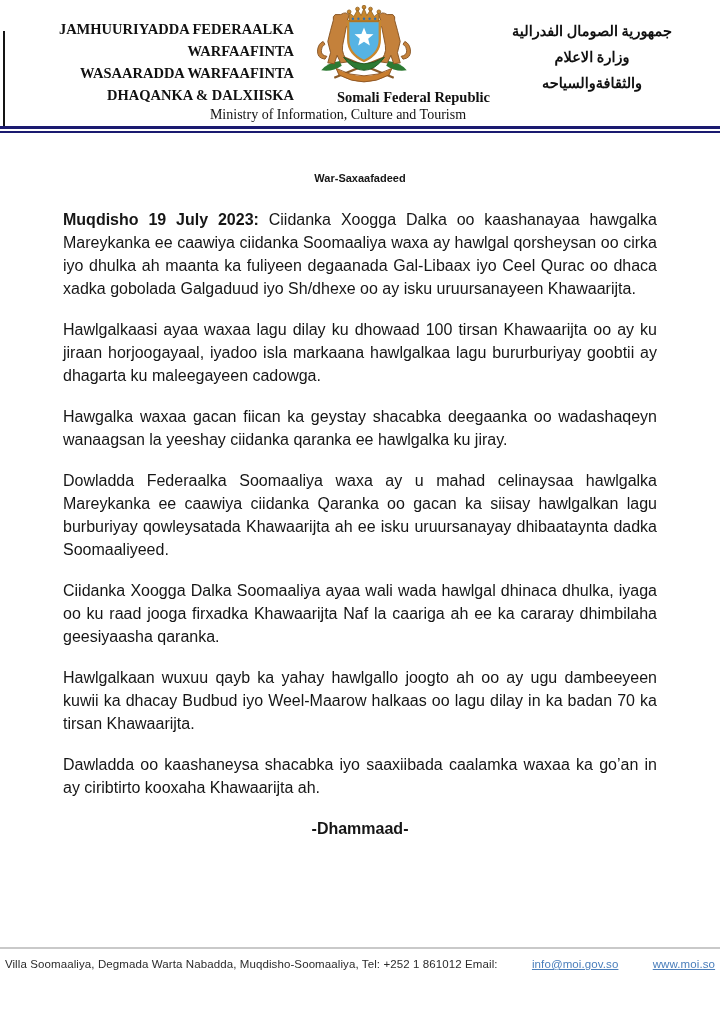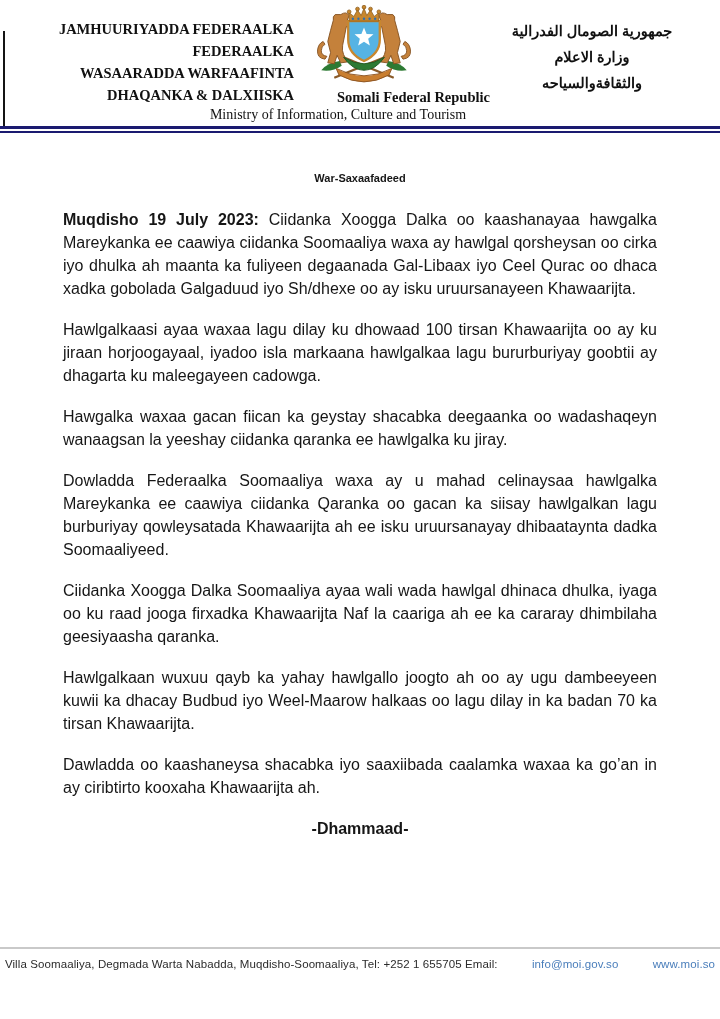--- a/index.html
+++ b/index.html
@@ -18,21 +18,21 @@
   .republic{
     position:absolute;left:250px;top:89px;width:240px;text-align:right;white-space:nowrap;
     font-family:"Liberation Serif", serif;font-weight:bold;font-size:14.5px;color:#111;
   }
   .ministry{
     position:absolute;left:158px;top:107px;width:360px;text-align:center;white-space:nowrap;
     font-family:"Liberation Serif", serif;font-size:14px;color:#111;
   }
   .arabic{
     position:absolute;left:480px;top:18px;width:224px;text-align:center;direction:rtl;
-    font-family:Liberation Sans, sans-serif;font-weight:bold;font-size:14.5px;line-height:26px;color:#111;
+    font-family:Liberation Serif, serif;font-weight:bold;font-size:14.5px;line-height:26px;color:#111;
   }
   .rule{
     position:absolute;top:126px;left:0;width:720px;height:2px;
     border-top:3px solid #1a1a70;border-bottom:2px solid #1a1a70;
   }
   .artifact{position:absolute;left:3px;top:31px;width:2px;height:95px;background:#141414;}
   
   .page-body{
     position:absolute;top:133px;left:63px;width:594px;
     font-size:16px;line-height:23px;text-align:justify;color:#161616;
@@ -41,31 +41,31 @@
   .subtitle{margin:2px 0 0;}
   .page-body p{margin:18px 0 0;}
   .bold{font-weight:bold;}
   .closing{margin-top:18px;text-align:center;font-weight:bold;}
   
   .footer-rule{position:absolute;top:947px;left:0;width:720px;border-top:2px solid #c9c9c9;}
   .footer-text{
     position:absolute;top:958px;left:0;width:720px;text-align:center;
     font-size:11.5px;color:#2b2b2b;letter-spacing:0.1px;
   }
-  .footer-text a{color:#4a7ebb;cursor:pointer;padding-left:31px;}
+  .footer-text a{color:#4a7ebb;text-decoration:underline;cursor:pointer;padding-left:31px;}
 </style>
 </head>
 <body>
 
 <div class="header">
   <div class="artifact"></div>
 
   <div class="org">
     <div>JAMHUURIYADDA FEDERAALKA</div>
-    <div>FEDERAALKA</div>
+    <div>WARFAAFINTA</div>
     <div>WASAARADDA WARFAAFINTA</div>
     <div>DHAQANKA &amp; DALXIISKA</div>
   </div>
 
   <div class="emblem">
     <svg viewBox="0 0 112 92" width="104" height="86" xmlns="http://www.w3.org/2000/svg">
 
       <path d="M24,78 L88,52 M88,78 L24,52" stroke="#8a5a28" stroke-width="2.5" fill="none"></path>
 
       <path d="M30,60 Q16,62 10,70 Q22,72 32,65 Z" fill="#2d7a33"></path>
@@ -126,14 +126,14 @@
   <p>Hawgalka waxaa gacan fiican ka geystay shacabka deegaanka oo wadashaqeyn wanaagsan la yeeshay ciidanka qaranka ee hawlgalka ku jiray.</p>
   <p>Dowladda Federaalka Soomaaliya waxa ay u mahad celinaysaa hawlgalka Mareykanka ee caawiya ciidanka Qaranka oo gacan ka siisay hawlgalkan lagu burburiyay qowleysatada Khawaarijta ah ee isku uruursanayay dhibaataynta dadka Soomaaliyeed.</p>
   <p>Ciidanka Xoogga Dalka Soomaaliya ayaa wali wada hawlgal dhinaca dhulka, iyaga oo ku raad jooga firxadka Khawaarijta Naf la caariga ah ee ka cararay dhimbilaha geesiyaasha qaranka.</p>
   <p>Hawlgalkaan wuxuu qayb ka yahay hawlgallo joogto ah oo ay ugu dambeeyeen kuwii ka dhacay Budbud iyo Weel-Maarow halkaas oo lagu dilay in ka badan 70 ka tirsan Khawaarijta.</p>
   <p>Dawladda oo kaashaneysa shacabka iyo saaxiibada caalamka waxaa ka go’an  in ay ciribtirto kooxaha Khawaarijta ah.</p>
 
   <div class="closing">-Dhammaad-</div>
 </div>
 
 <div class="footer-rule"></div>
-<div class="footer-text"><span>Villa Soomaaliya, Degmada Warta Nabadda, Muqdisho-Soomaaliya, Tel: +252 1 655705 Email: </span><a>info@moi.gov.so</a>
+<div class="footer-text"><span>Villa Soomaaliya, Degmada Warta Nabadda, Muqdisho-Soomaaliya, Tel: +252 1 861012 Email: </span><a>info@moi.gov.so</a>
   <a>www.moi.so</a></div>
 
 </body></html>

